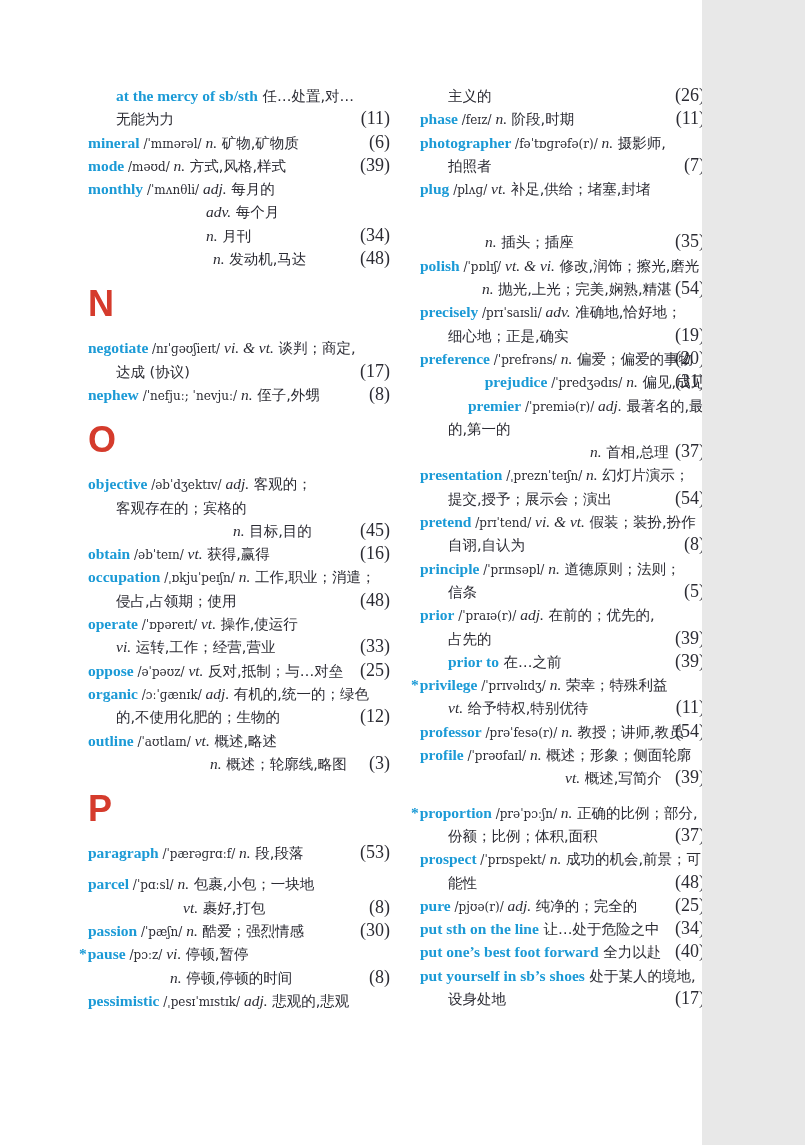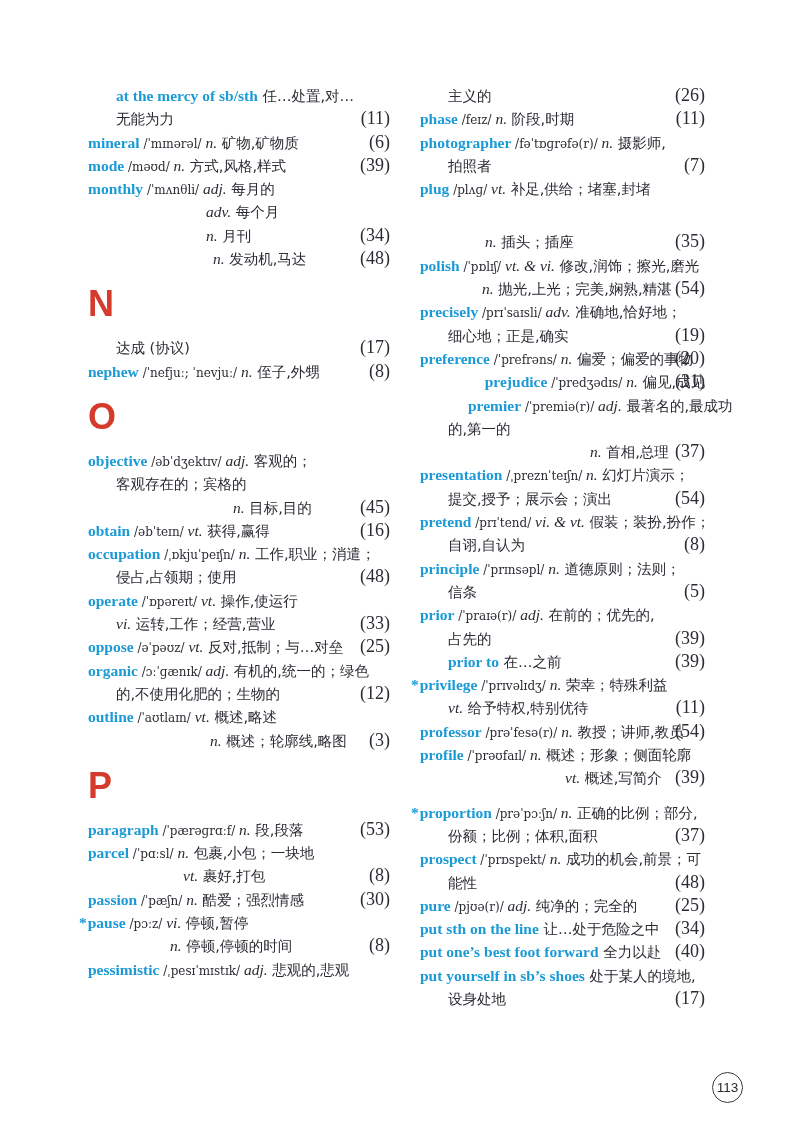--- a/index.html
+++ b/index.html
@@ -3,21 +3,21 @@
 <meta charset="utf-8">
 <style>
   :root{
     --blue:#1b9ad6;
     --red:#d53b2c;
     --ink:#2b2b33;
   }
   html,body{margin:0;padding:0;background:#e8e8e8;}
   .page{
     position:relative;
-    width:805px;height:1145px;
+    width:702px;height:1145px;
     background:#ffffff;
     overflow:hidden;
     font-family:"Liberation Serif",serif;
     color:var(--ink);
   }
   .col{position:absolute;top:84px;}
   .col-left{left:88px;width:302px;}
   .col-right{left:420px;width:285px;}
   .line{
     position:relative;
@@ -64,39 +64,40 @@
   <div class="col col-left" id="col-left">
       <div class="line" style="padding-left: 28px;"><span class="seg-head">at the mercy of sb/sth</span><span class="seg-cn"> 任…处置,对…</span></div>
       <div class="line" style="padding-left: 28px;"><span class="seg-cn">无能为力</span><span class="ref">(11)</span></div>
       <div class="line" style="padding-left: 0px;"><span class="seg-head">mineral</span><span class="seg-phon"> /ˈmɪnərəl/</span><span class="seg-pos"> n.</span><span class="seg-cn"> 矿物,矿物质</span><span class="ref">(6)</span></div>
       <div class="line" style="padding-left: 0px;"><span class="seg-head">mode</span><span class="seg-phon"> /məʊd/</span><span class="seg-pos"> n.</span><span class="seg-cn"> 方式,风格,样式</span><span class="ref">(39)</span></div>
       <div class="line" style="padding-left: 0px;"><span class="seg-head">monthly</span><span class="seg-phon"> /ˈmʌnθli/</span><span class="seg-pos"> adj.</span><span class="seg-cn"> 每月的</span></div>
       <div class="line" style="padding-left: 118px;"><span class="seg-pos">adv.</span><span class="seg-cn"> 每个月</span></div>
       <div class="line" style="padding-left: 118px;"><span class="seg-pos">n.</span><span class="seg-cn"> 月刊</span><span class="ref">(34)</span></div>
       <div class="line" style="padding-left: 125px;"><span class="seg-pos">n.</span><span class="seg-cn"> 发动机,马达</span><span class="ref">(48)</span></div>
       <div class="letter">N</div>
+      <div class="line" style="padding-left: 0px;"><span class="seg-head">negotiate</span><span class="seg-phon"> /nɪˈɡəʊʃieɪt/</span><span class="seg-pos"> vi. &amp; vt.</span><span class="seg-cn"> 谈判；商定,</span></div>
       <div class="line" style="padding-left: 28px;"><span class="seg-cn">达成 (协议)</span><span class="ref">(17)</span></div>
       <div class="line" style="padding-left: 0px;"><span class="seg-head">nephew</span><span class="seg-phon"> /ˈnefjuː; ˈnevjuː/</span><span class="seg-pos"> n.</span><span class="seg-cn"> 侄子,外甥</span><span class="ref">(8)</span></div>
       <div class="letter">O</div>
       <div class="line" style="padding-left: 0px;"><span class="seg-head">objective</span><span class="seg-phon"> /əbˈdʒektɪv/</span><span class="seg-pos"> adj.</span><span class="seg-cn"> 客观的；</span></div>
       <div class="line" style="padding-left: 28px;"><span class="seg-cn">客观存在的；宾格的</span></div>
       <div class="line" style="padding-left: 145px;"><span class="seg-pos">n.</span><span class="seg-cn"> 目标,目的</span><span class="ref">(45)</span></div>
       <div class="line" style="padding-left: 0px;"><span class="seg-head">obtain</span><span class="seg-phon"> /əbˈteɪn/</span><span class="seg-pos"> vt.</span><span class="seg-cn"> 获得,赢得</span><span class="ref">(16)</span></div>
       <div class="line" style="padding-left: 0px;"><span class="seg-head">occupation</span><span class="seg-phon"> /ˌɒkjuˈpeɪʃn/</span><span class="seg-pos"> n.</span><span class="seg-cn"> 工作,职业；消遣；</span></div>
       <div class="line" style="padding-left: 28px;"><span class="seg-cn">侵占,占领期；使用</span><span class="ref">(48)</span></div>
       <div class="line" style="padding-left: 0px;"><span class="seg-head">operate</span><span class="seg-phon"> /ˈɒpəreɪt/</span><span class="seg-pos"> vt.</span><span class="seg-cn"> 操作,使运行</span></div>
       <div class="line" style="padding-left: 28px;"><span class="seg-pos">vi.</span><span class="seg-cn"> 运转,工作；经营,营业</span><span class="ref">(33)</span></div>
       <div class="line" style="padding-left: 0px;"><span class="seg-head">oppose</span><span class="seg-phon"> /əˈpəʊz/</span><span class="seg-pos"> vt.</span><span class="seg-cn"> 反对,抵制；与…对垒</span><span class="ref">(25)</span></div>
       <div class="line" style="padding-left: 0px;"><span class="seg-head">organic</span><span class="seg-phon"> /ɔːˈɡænɪk/</span><span class="seg-pos"> adj.</span><span class="seg-cn"> 有机的,统一的；绿色</span></div>
       <div class="line" style="padding-left: 28px;"><span class="seg-cn">的,不使用化肥的；生物的</span><span class="ref">(12)</span></div>
       <div class="line" style="padding-left: 0px;"><span class="seg-head">outline</span><span class="seg-phon"> /ˈaʊtlaɪn/</span><span class="seg-pos"> vt.</span><span class="seg-cn"> 概述,略述</span></div>
       <div class="line" style="padding-left: 122px;"><span class="seg-pos">n.</span><span class="seg-cn"> 概述；轮廓线,略图</span><span class="ref">(3)</span></div>
       <div class="letter">P</div>
       <div class="line" style="padding-left: 0px;"><span class="seg-head">paragraph</span><span class="seg-phon"> /ˈpærəɡrɑːf/</span><span class="seg-pos"> n.</span><span class="seg-cn"> 段,段落</span><span class="ref">(53)</span></div>
-      <div class="line" style="padding-left: 0px;"><span class="seg-head">parcel</span><span class="seg-phon"> /ˈpɑːsl/</span><span class="seg-pos"> n.</span><span class="seg-cn"> 包裹,小包；一块地</span></div>
+      <div class="line" style="padding-left: 0px; margin-top: 8px;"><span class="seg-head">parcel</span><span class="seg-phon"> /ˈpɑːsl/</span><span class="seg-pos"> n.</span><span class="seg-cn"> 包裹,小包；一块地</span></div>
       <div class="line" style="padding-left: 95px;"><span class="seg-pos">vt.</span><span class="seg-cn"> 裹好,打包</span><span class="ref">(8)</span></div>
       <div class="line" style="padding-left: 0px;"><span class="seg-head">passion</span><span class="seg-phon"> /ˈpæʃn/</span><span class="seg-pos"> n.</span><span class="seg-cn"> 酷爱；强烈情感</span><span class="ref">(30)</span></div>
       <div class="line" style="padding-left: 0px;"><span class="star">*</span><span class="seg-head">pause</span><span class="seg-phon"> /pɔːz/</span><span class="seg-pos"> vi.</span><span class="seg-cn"> 停顿,暂停</span></div>
       <div class="line" style="padding-left: 82px;"><span class="seg-pos">n.</span><span class="seg-cn"> 停顿,停顿的时间</span><span class="ref">(8)</span></div>
       <div class="line" style="padding-left: 0px;"><span class="seg-head">pessimistic</span><span class="seg-phon"> /ˌpesɪˈmɪstɪk/</span><span class="seg-pos"> adj.</span><span class="seg-cn"> 悲观的,悲观</span></div>
     </div>
   <div class="col col-right" id="col-right">
       <div class="line" style="padding-left: 28px;"><span class="seg-cn">主义的</span><span class="ref">(26)</span></div>
       <div class="line" style="padding-left: 0px;"><span class="seg-head">phase</span><span class="seg-phon"> /feɪz/</span><span class="seg-pos"> n.</span><span class="seg-cn"> 阶段,时期</span><span class="ref">(11)</span></div>
       <div class="line" style="padding-left: 0px;"><span class="seg-head">photographer</span><span class="seg-phon"> /fəˈtɒɡrəfə(r)/</span><span class="seg-pos"> n.</span><span class="seg-cn"> 摄影师,</span></div>

